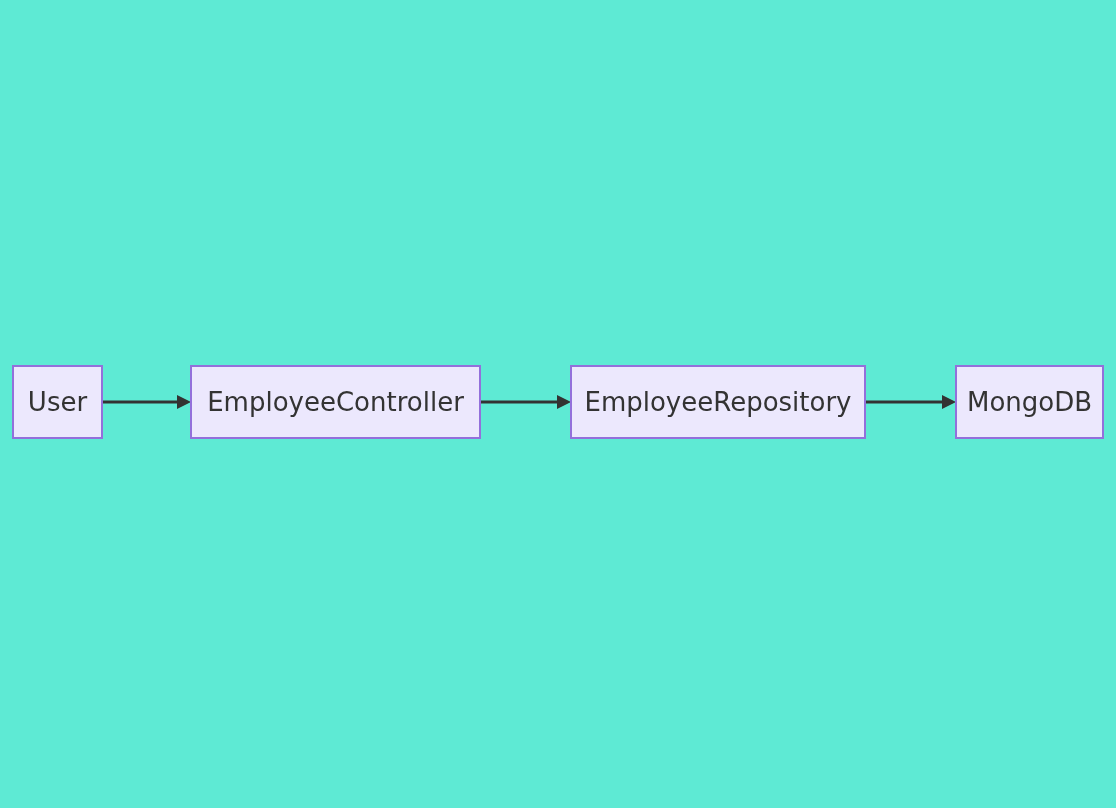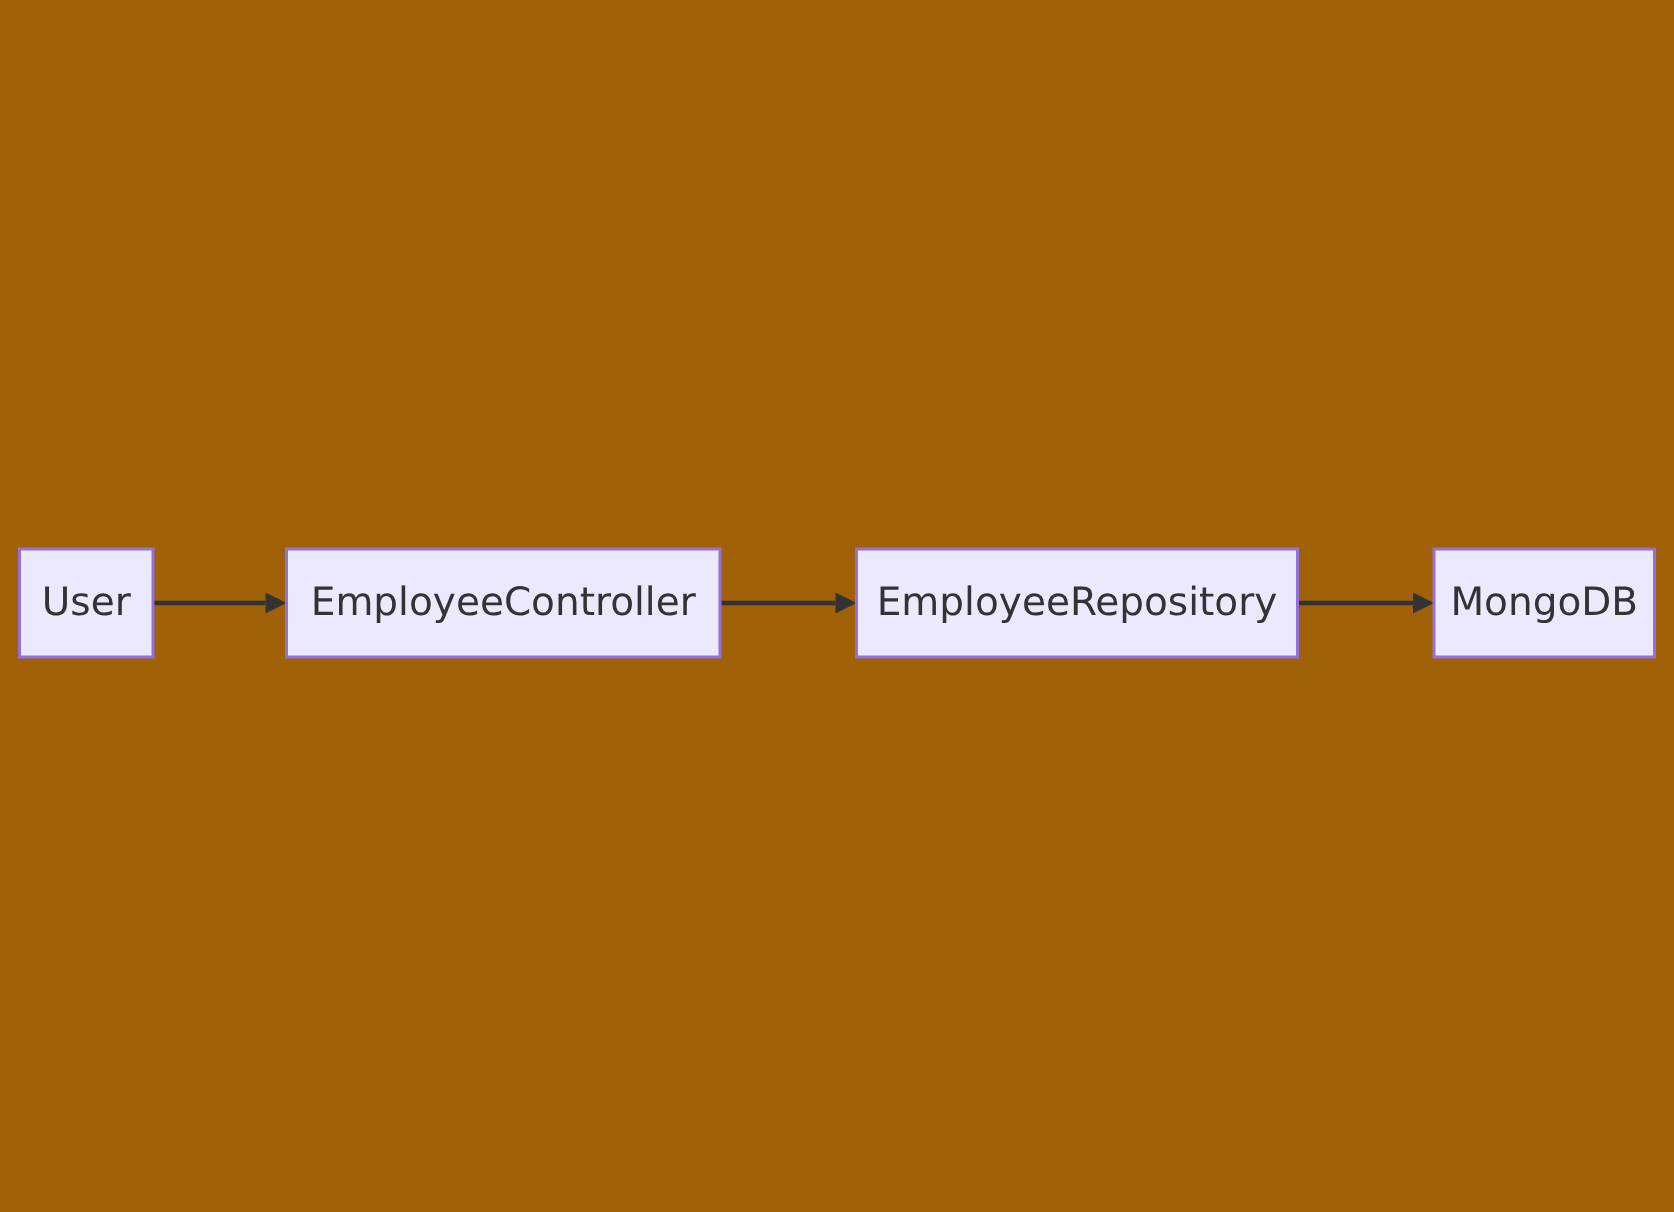--- a/index.html
+++ b/index.html
@@ -8,21 +8,21 @@
     padding: 0;
     background: #ffffff;
   }
   body {
     font-family: "DejaVu Sans", sans-serif;
   }
   #canvas {
     position: relative;
     width: 1116px;
     height: 808px;
-    background: #a16207;
+    background: #5eead4;
     overflow: hidden;
   }
   #flow-svg {
     position: absolute;
     left: 0;
     top: 0;
     width: 1116px;
     height: 808px;
     display: block;
   }

